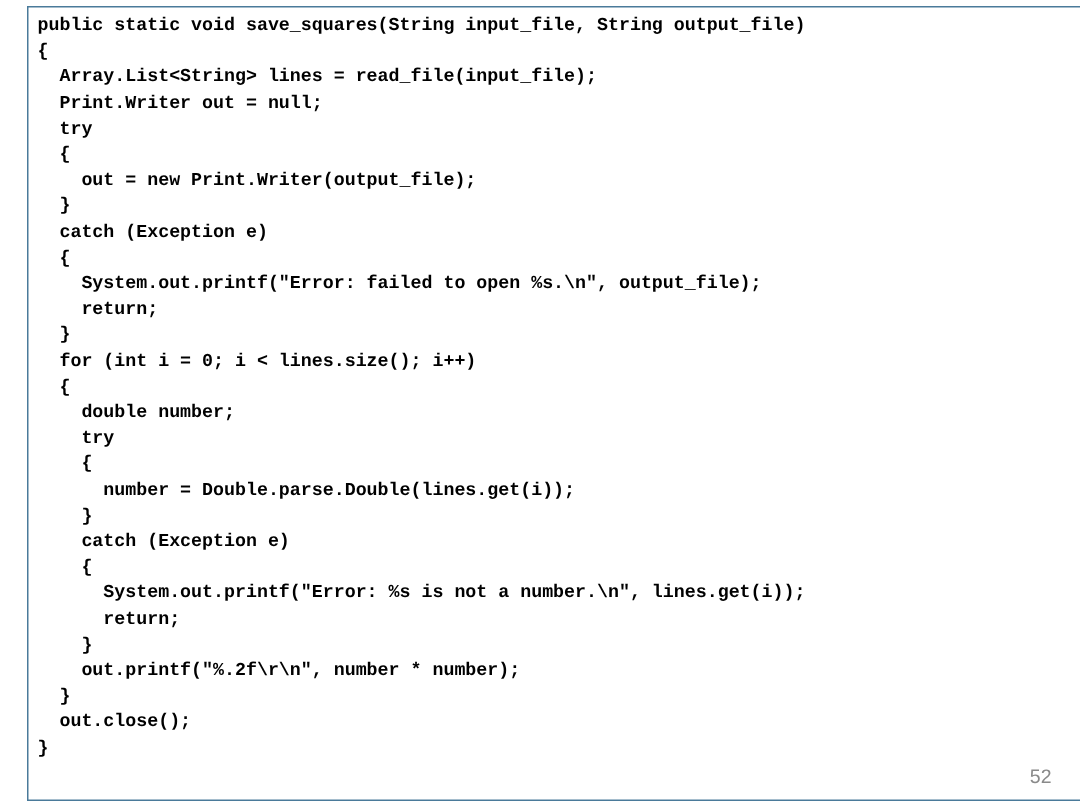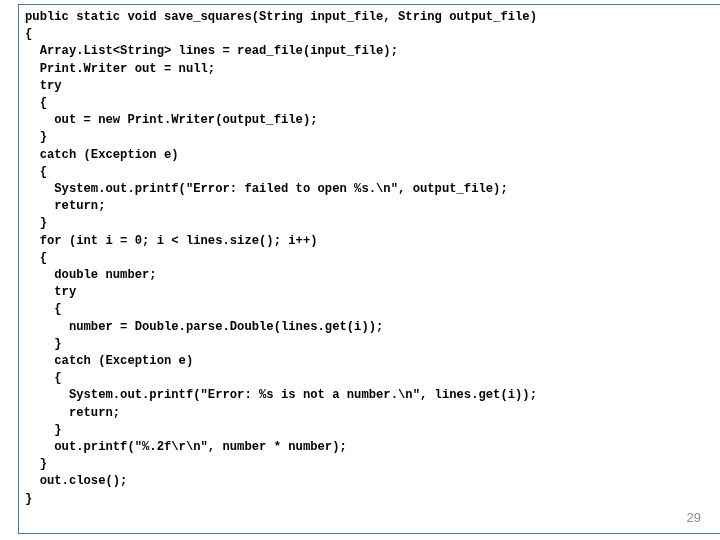--- a/index.html
+++ b/index.html
@@ -64,14 +64,14 @@
     }
     catch (Exception e)
     {
       System.out.printf("Error: %s is not a number.\n", lines.get(i));
       return;
     }
     out.printf("%.2f\r\n", number * number);
   }
   out.close();
 }</div>
-  <div class="pagenum">29</div>
+  <div class="pagenum">52</div>
 </div>
 
 </body></html>

